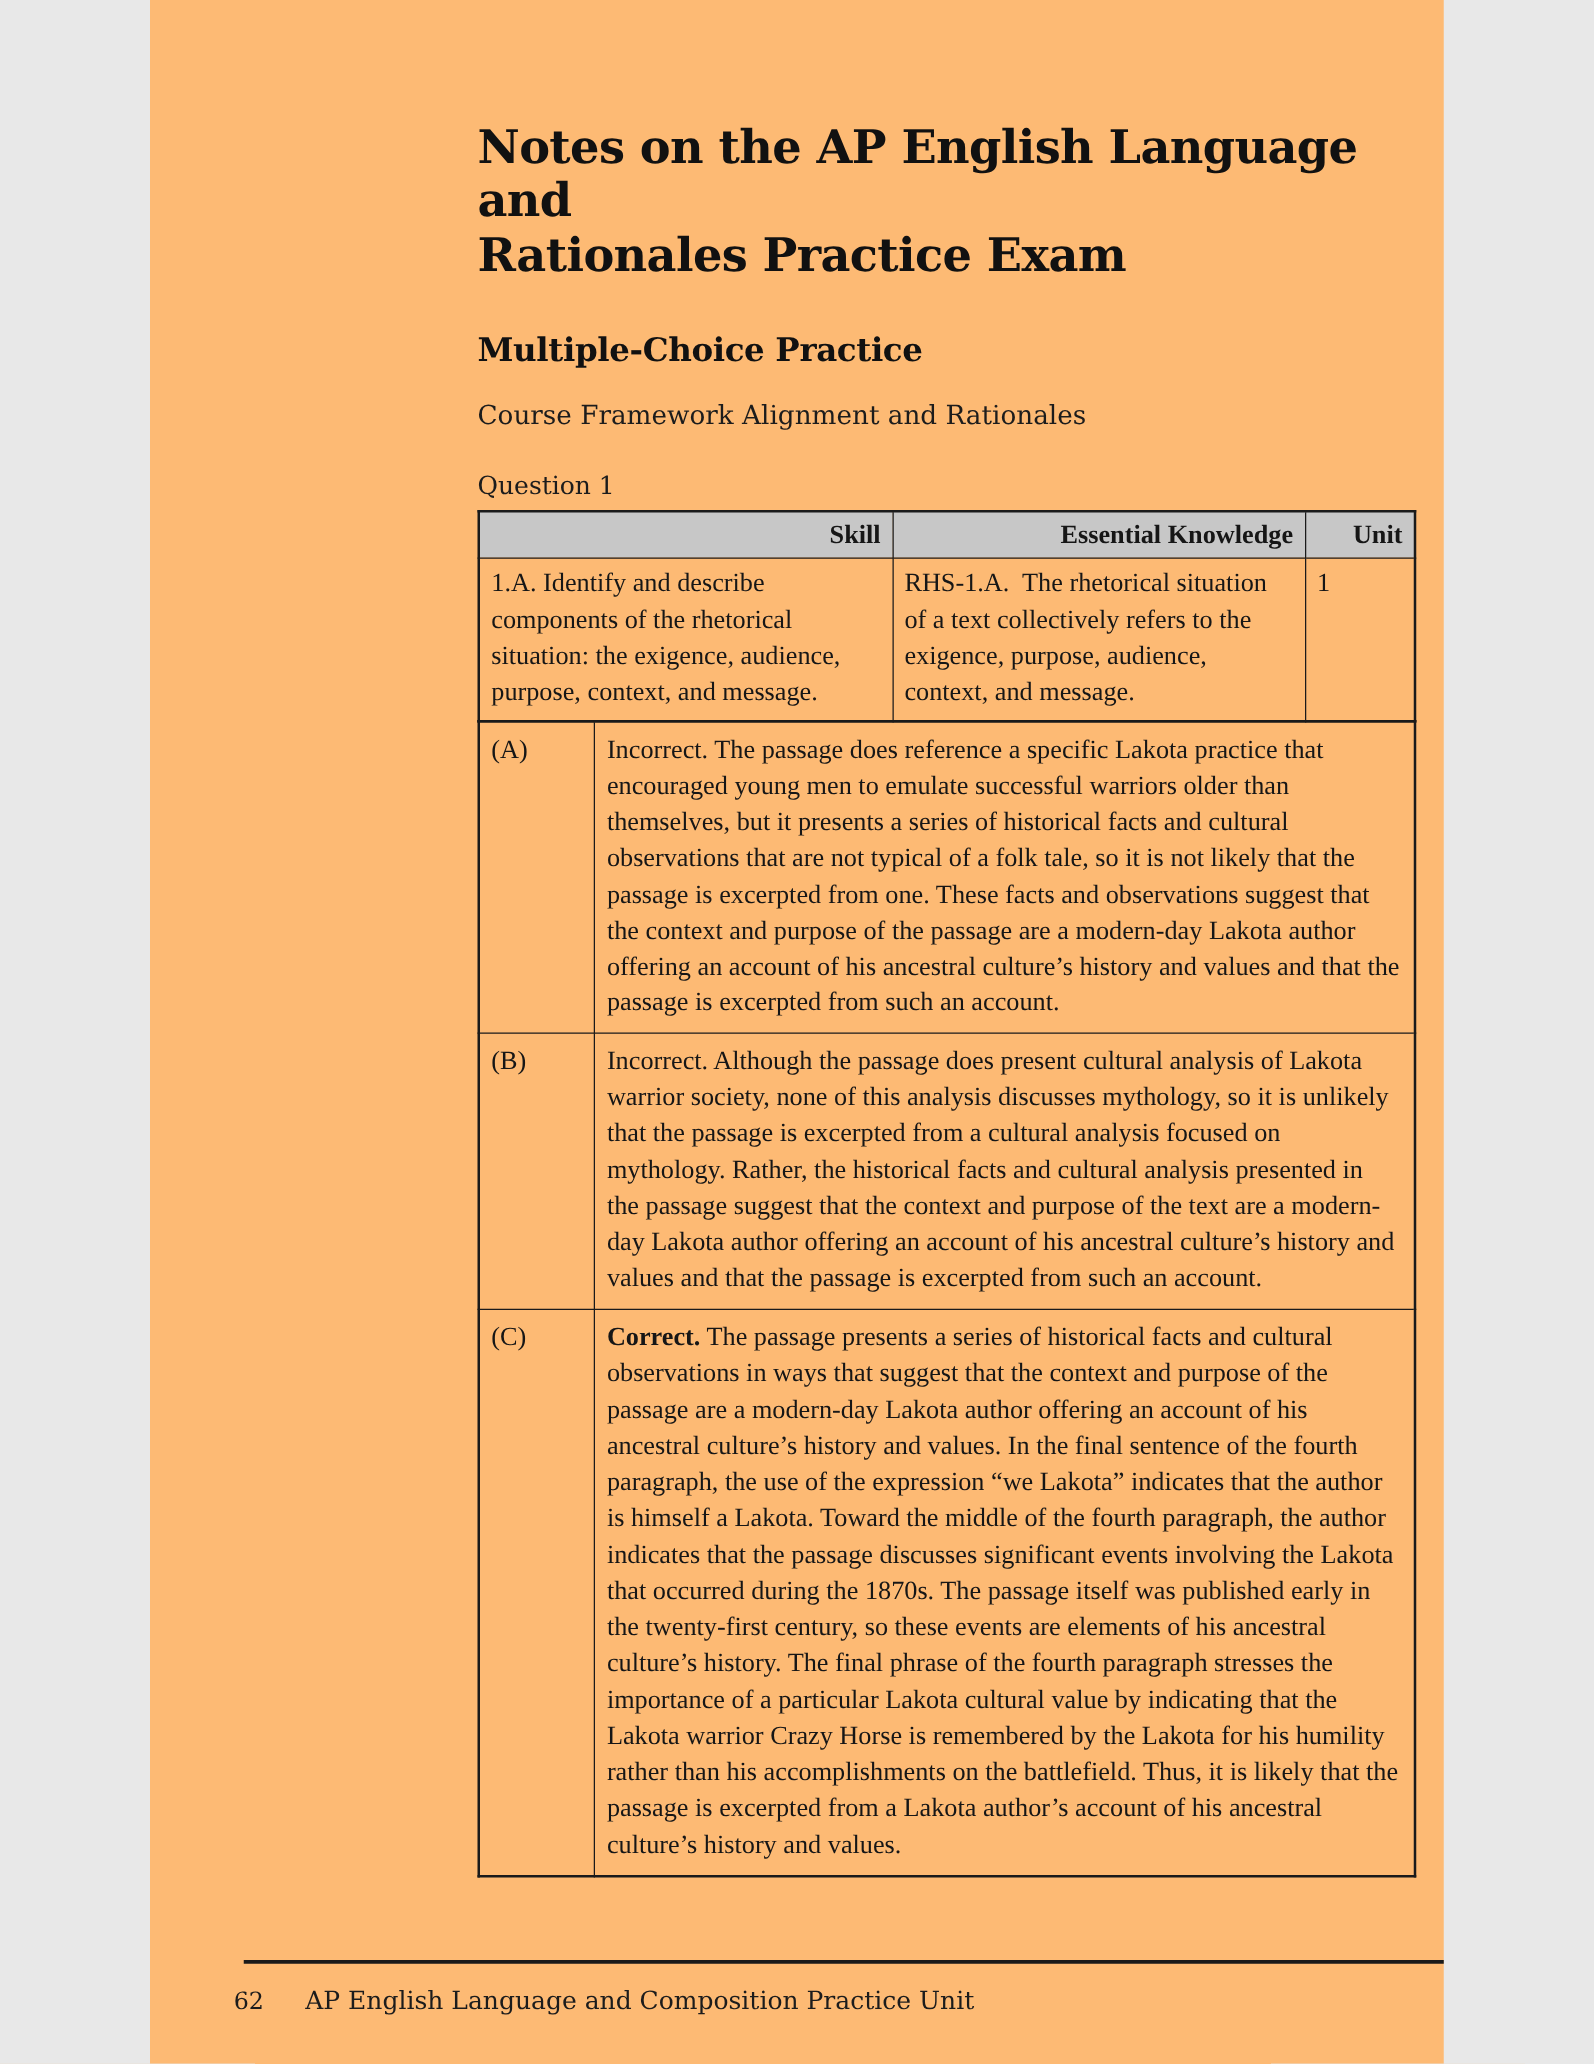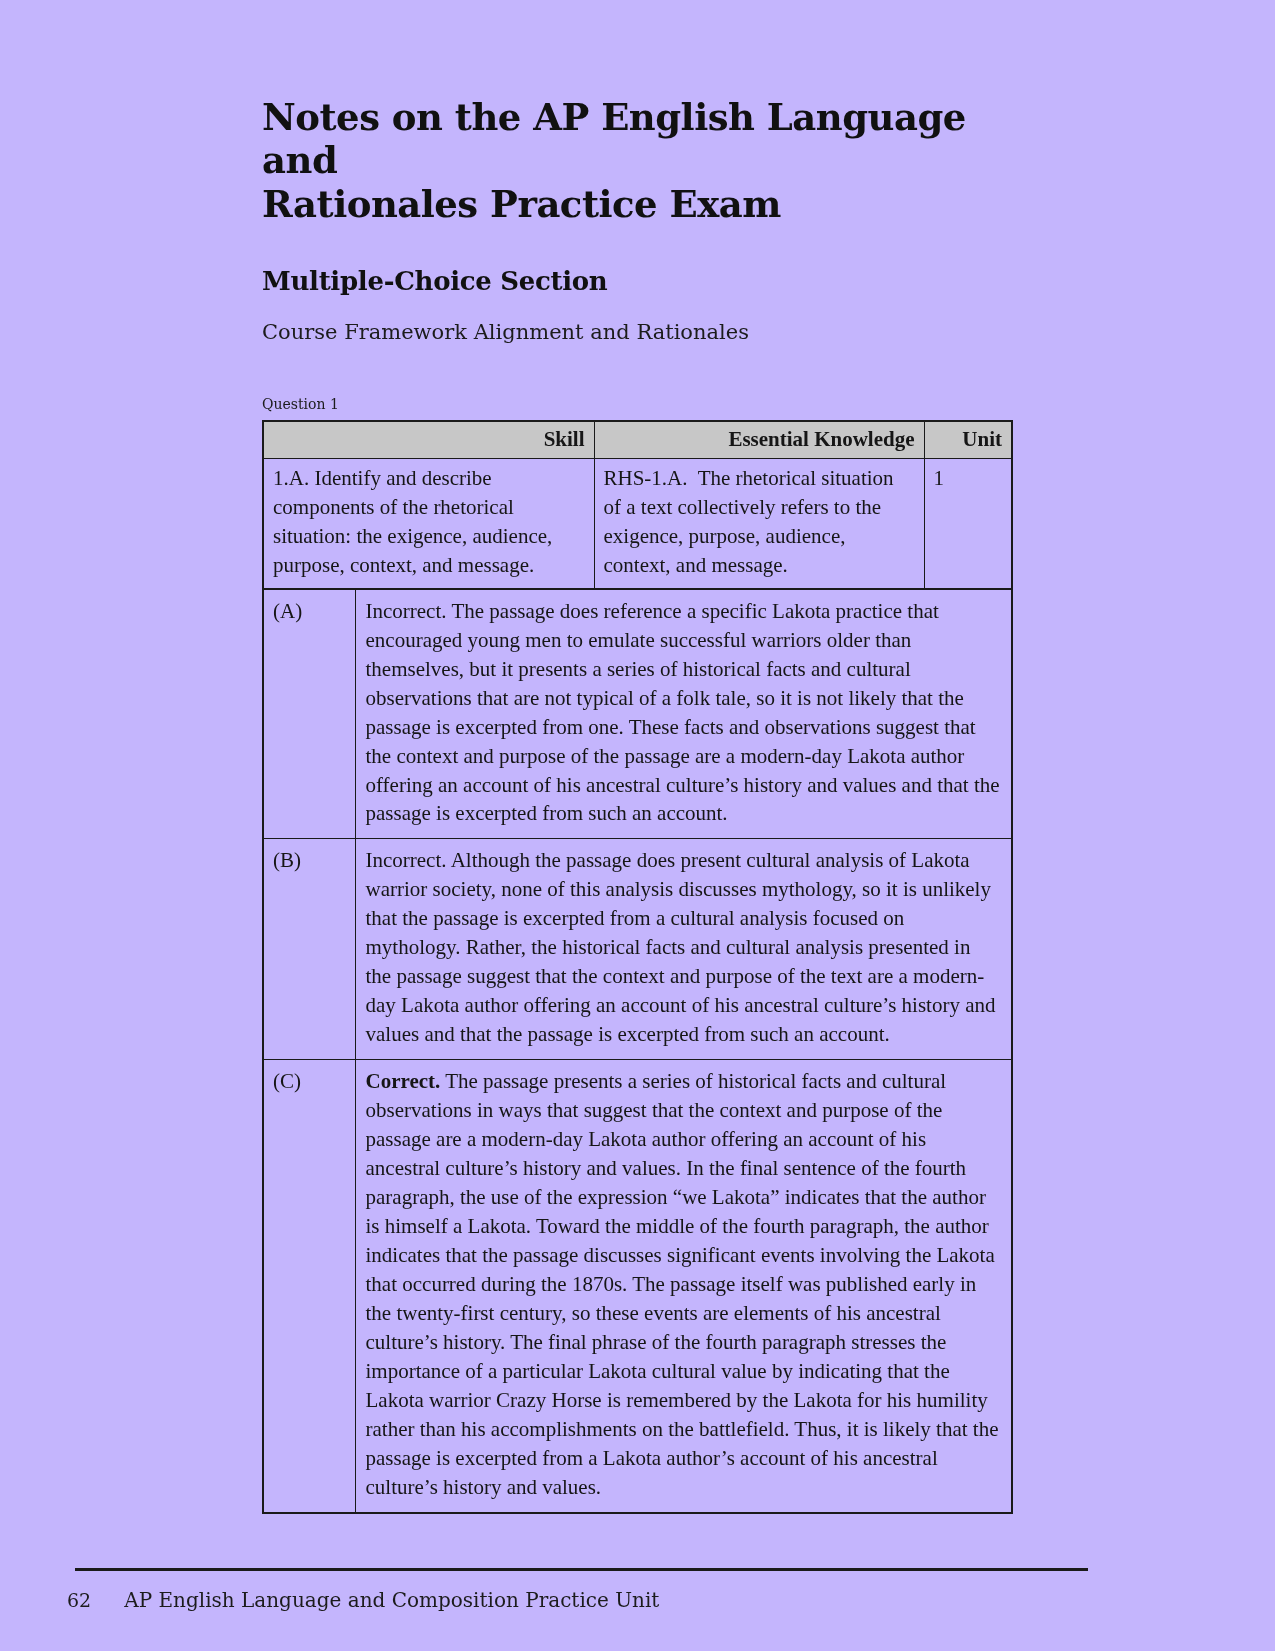--- a/index.html
+++ b/index.html
@@ -1,21 +1,21 @@
 <!DOCTYPE html>
 <html><head>
 <meta charset="utf-8">
 <style>
   html, body { margin: 0; padding: 0; background: #e8e8e8; }
   .page {
     position: relative;
-    width: 1275px;
+    width: 1035px;
     height: 1651px;
     margin: 0 auto;
-    background: #c4b5fd;
+    background: #fdba74;
     color: #161616;
     overflow: hidden;
   }
   .content {
     position: absolute;
     left: 262px;
     top: 96px;
     width: 749px;
   }
   .doc-title {
@@ -36,24 +36,24 @@
     letter-spacing: -0.3px;
   }
   .subsection-heading {
     margin-top: 24px;
     font-family: "DejaVu Serif", serif;
     font-weight: normal;
     font-size: 21px;
     color: #1c1c1c;
   }
   .question-label {
-    margin-top: 52px;
+    margin-top: 32px;
     margin-bottom: 8px;
     font-family: "DejaVu Serif", serif;
-    font-size: 14px;
+    font-size: 20px;
     color: #1c1c1c;
   }
   table {
     border-collapse: collapse;
     table-layout: fixed;
     width: 749px;
     font-family: "Liberation Serif", serif;
     font-size: 21px;
     line-height: 1.38;
     color: #161616;
@@ -105,21 +105,21 @@
 
 <div class="page">
 
   <div class="content">
 
     <div class="doc-title">
       <span class="line">Notes on the AP English Language and</span>
       <span class="line">Rationales Practice Exam</span>
     </div>
 
-    <div class="section-heading">Multiple-Choice Section</div>
+    <div class="section-heading">Multiple-Choice Practice</div>
 
     <div class="subsection-heading">Course Framework Alignment and Rationales</div>
 
     <div class="question-label">Question 1</div>
 
     <table class="align-table">
       <colgroup>
         <col class="col-skill">
         <col class="col-ek">
         <col class="col-unit">

